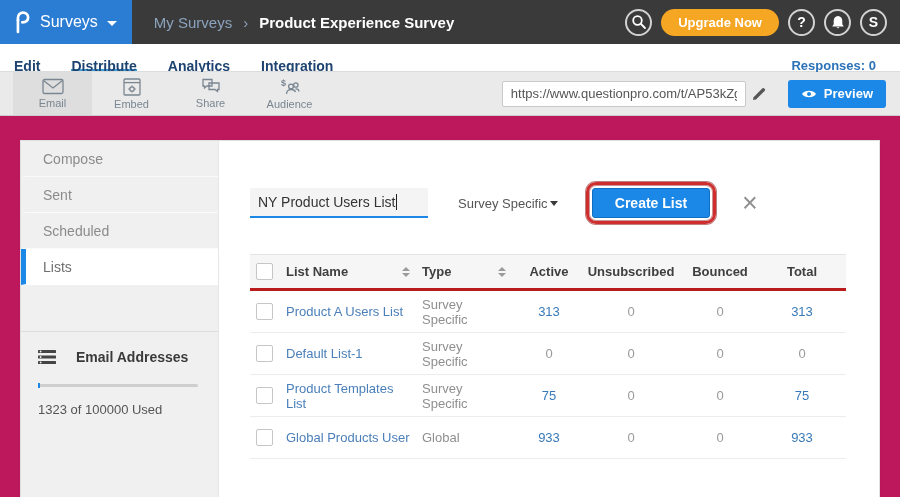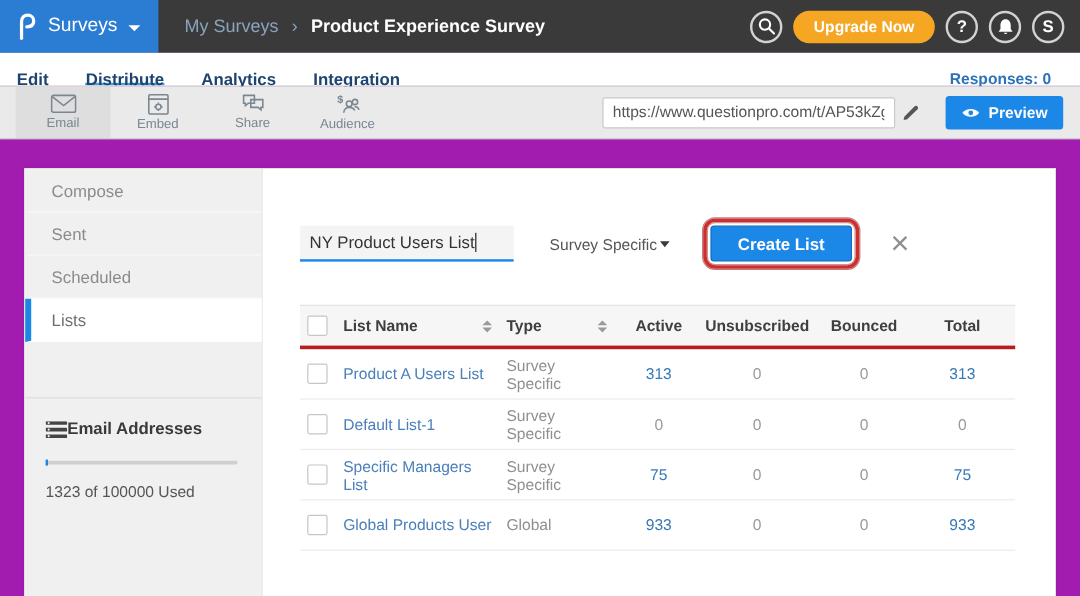--- a/index.html
+++ b/index.html
@@ -1,16 +1,16 @@
 <!DOCTYPE html>
 <html style="--brand: #2b7cd3; --accent: #1b87e6; --header-bg: #3a3a3a; --upgrade-orange: #f5a623; --tab-navy: #1d4370; --link-blue: #3879b8; --annotation-red: #cf2e2e;"><head>
 <meta charset="utf-8">
 <style>
   html,body{margin:0;padding:0;background:#ececec;}
-  #app{position:relative;width:900px;height:497px;overflow:hidden;background:#a21caf;
+  #app{position:relative;width:900px;height:497px;overflow:hidden;background:#be185d;
        font-family:"Liberation Sans",sans-serif;-webkit-font-smoothing:antialiased;}
 
   
   .topbar{position:absolute;top:0;left:0;right:0;height:44px;background:var(--header-bg);display:flex;align-items:stretch;}
   .logo-box{display:flex;align-items:center;gap:9px;padding:0 15px 0 13px;background:var(--brand);color:#fff;cursor:pointer;}
   .logo-label{font-size:16px;}
   .caret-down{width:0;height:0;border-left:5px solid transparent;border-right:5px solid transparent;border-top:5px solid #fff;margin-top:2px;}
   .breadcrumb{display:flex;align-items:center;gap:11px;margin-left:22px;font-size:15px;}
   .bc-parent{color:#8ba3bd;cursor:pointer;}
   .bc-sep{color:#8ba3bd;font-size:15px;}
@@ -47,21 +47,21 @@
                font-family:Liberation Sans, sans-serif;}
 
   
   .card{position:absolute;top:140px;left:20px;width:858px;height:357px;background:#fff;border:1px solid #e0e0e0;border-bottom:none;
         display:flex;box-shadow:0 0 3px rgba(0,0,0,0.05);}
   .sidebar{width:198px;flex-shrink:0;background:#f0f0f0;border-right:1px solid #e6e6e6;box-sizing:border-box;display:flex;flex-direction:column;}
   .side-item{height:36px;display:flex;align-items:center;border-left:5px solid transparent;border-bottom:1px solid rgba(255,255,255,0.65);
              padding-left:17px;font-size:14px;color:#8b8b8b;cursor:pointer;box-sizing:border-box;}
   .side-item.active{background:#fff;border-left-color:var(--accent);color:#6f6f6f;}
   .email-section{margin-top:46px;border-top:1px solid #dcdcdc;padding:17px 20px 0 17px;}
-  .ea-head{display:flex;align-items:flex-end;gap:0;font-size:14px;font-weight:bold;color:#3a3a3a;}
+  .ea-head{display:flex;align-items:center;gap:20px;font-size:14px;font-weight:bold;color:#3a3a3a;}
   .progress{margin-top:19px;height:3px;background:#cfcfcf;border-radius:2px;position:relative;}
   .progress .fill{position:absolute;left:0;top:-1px;height:5px;background:var(--accent);}
   .usage{margin-top:15px;font-size:13px;color:#555;}
   .upgrade-link{display:block;margin-top:8px;font-size:14px;color:var(--accent);cursor:pointer;text-decoration:none;}
 
   
   .main{flex:1;position:relative;background:#fff;}
   .create-row{position:absolute;top:41px;left:31px;display:flex;align-items:center;}
   .name-input{width:162px;height:28px;background:#f4f4f4;border-bottom:2px solid var(--accent);display:flex;align-items:center;
               padding:0 8px;font-size:14px;color:#333;cursor:text;}
@@ -294,21 +294,21 @@
           <span class="c-num num zero">0</span>
           <span class="c-num num zero">0</span>
           <span class="c-num num zero">0</span>
         </div>
 
         <div class="trow">
           <span class="c-check">
               <span class="checkbox"></span>
             </span>
           <span class="c-name">
-              <a>Specific Managers List</a>
+              <a>Product Templates List</a>
             </span>
           <span class="c-type">Survey Specific</span>
           <span class="c-num num nonzero">75</span>
           <span class="c-num num zero">0</span>
           <span class="c-num num zero">0</span>
           <span class="c-num num nonzero">75</span>
         </div>
 
         <div class="trow">
           <span class="c-check">

